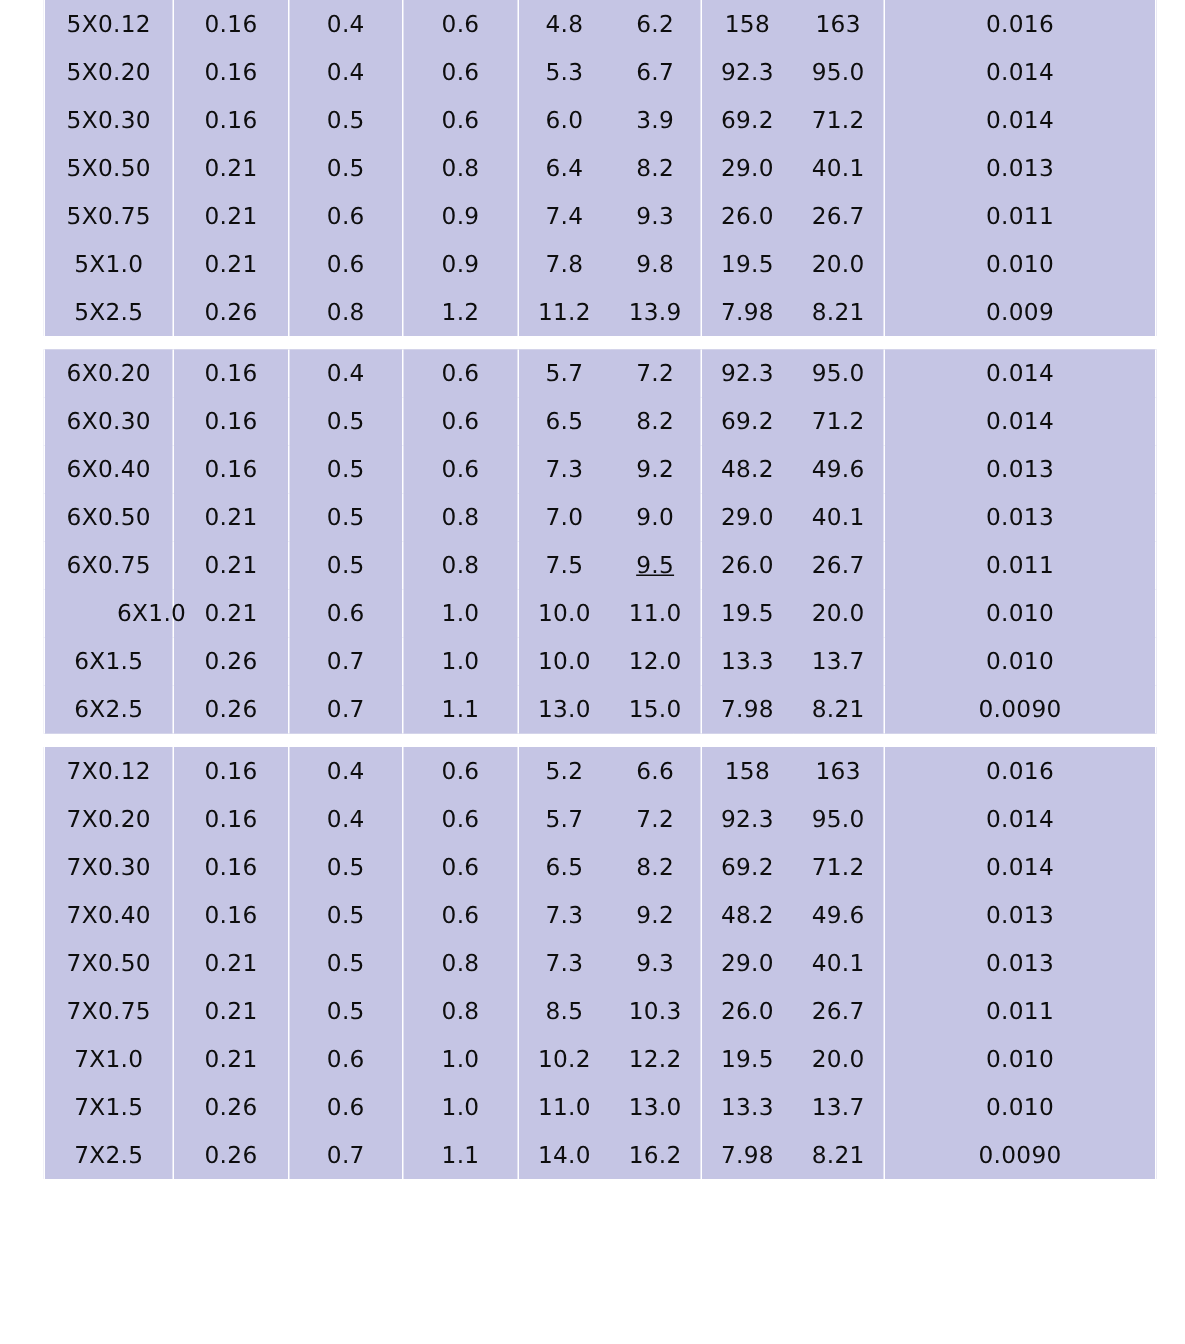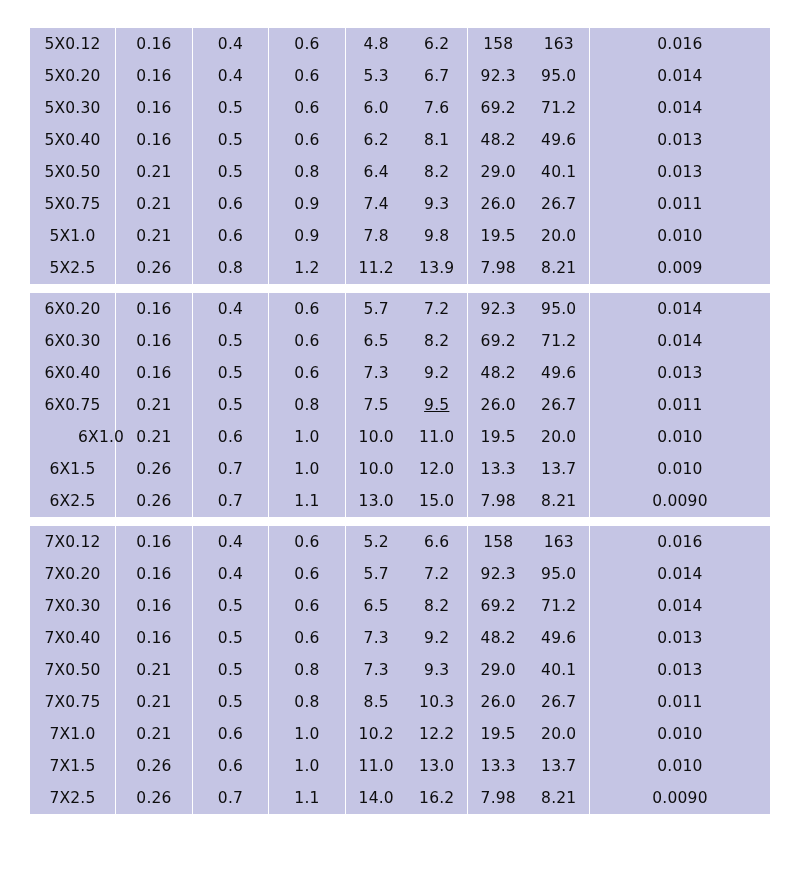--- a/index.html
+++ b/index.html
@@ -11,21 +11,20 @@
     width: 790px;
     height: 896px;
     font-family: "DejaVu Sans", "Liberation Sans", sans-serif;
     overflow: hidden;
   }
   #table-root {
     position: absolute;
     left: 29px;
     top: 0px;
     width: 741px;
-    margin-top: 28px;
   }
   .block {
     width: 100%;
     border-collapse: collapse;
     table-layout: fixed;
     background: #c5c5e4;
   }
   .block + .block {
     margin-top: 9px;
   }
@@ -93,35 +92,24 @@
           <td style="border-left-width: 1px; border-right-width: 0px;">92.3</td>
           <td style="border-left-width: 0px; border-right-width: 1px;">95.0</td>
           <td style="border-left-width: 1px; border-right-width: 1px;">0.014</td>
         </tr>
         <tr>
           <td style="border-left-width: 1px; border-right-width: 1px;">5X0.30</td>
           <td style="border-left-width: 1px; border-right-width: 1px;">0.16</td>
           <td style="border-left-width: 1px; border-right-width: 1px;">0.5</td>
           <td style="border-left-width: 1px; border-right-width: 1px;">0.6</td>
           <td style="border-left-width: 1px; border-right-width: 0px;">6.0</td>
-          <td style="border-left-width: 0px; border-right-width: 1px;">7.6</td>
+          <td style="border-left-width: 0px; border-right-width: 1px;">3.9</td>
           <td style="border-left-width: 1px; border-right-width: 0px;">69.2</td>
           <td style="border-left-width: 0px; border-right-width: 1px;">71.2</td>
           <td style="border-left-width: 1px; border-right-width: 1px;">0.014</td>
-        </tr>
-        <tr>
-          <td style="border-left-width: 1px; border-right-width: 1px;">5X0.40</td>
-          <td style="border-left-width: 1px; border-right-width: 1px;">0.16</td>
-          <td style="border-left-width: 1px; border-right-width: 1px;">0.5</td>
-          <td style="border-left-width: 1px; border-right-width: 1px;">0.6</td>
-          <td style="border-left-width: 1px; border-right-width: 0px;">6.2</td>
-          <td style="border-left-width: 0px; border-right-width: 1px;">8.1</td>
-          <td style="border-left-width: 1px; border-right-width: 0px;">48.2</td>
-          <td style="border-left-width: 0px; border-right-width: 1px;">49.6</td>
-          <td style="border-left-width: 1px; border-right-width: 1px;">0.013</td>
         </tr>
         <tr>
           <td style="border-left-width: 1px; border-right-width: 1px;">5X0.50</td>
           <td style="border-left-width: 1px; border-right-width: 1px;">0.21</td>
           <td style="border-left-width: 1px; border-right-width: 1px;">0.5</td>
           <td style="border-left-width: 1px; border-right-width: 1px;">0.8</td>
           <td style="border-left-width: 1px; border-right-width: 0px;">6.4</td>
           <td style="border-left-width: 0px; border-right-width: 1px;">8.2</td>
           <td style="border-left-width: 1px; border-right-width: 0px;">29.0</td>
           <td style="border-left-width: 0px; border-right-width: 1px;">40.1</td>
@@ -202,20 +190,31 @@
           <td style="border-left-width: 1px; border-right-width: 1px;">0.16</td>
           <td style="border-left-width: 1px; border-right-width: 1px;">0.5</td>
           <td style="border-left-width: 1px; border-right-width: 1px;">0.6</td>
           <td style="border-left-width: 1px; border-right-width: 0px;">7.3</td>
           <td style="border-left-width: 0px; border-right-width: 1px;">9.2</td>
           <td style="border-left-width: 1px; border-right-width: 0px;">48.2</td>
           <td style="border-left-width: 0px; border-right-width: 1px;">49.6</td>
           <td style="border-left-width: 1px; border-right-width: 1px;">0.013</td>
         </tr>
         <tr>
+          <td style="border-left-width: 1px; border-right-width: 1px;">6X0.50</td>
+          <td style="border-left-width: 1px; border-right-width: 1px;">0.21</td>
+          <td style="border-left-width: 1px; border-right-width: 1px;">0.5</td>
+          <td style="border-left-width: 1px; border-right-width: 1px;">0.8</td>
+          <td style="border-left-width: 1px; border-right-width: 0px;">7.0</td>
+          <td style="border-left-width: 0px; border-right-width: 1px;">9.0</td>
+          <td style="border-left-width: 1px; border-right-width: 0px;">29.0</td>
+          <td style="border-left-width: 0px; border-right-width: 1px;">40.1</td>
+          <td style="border-left-width: 1px; border-right-width: 1px;">0.013</td>
+        </tr>
+        <tr>
           <td style="border-left-width: 1px; border-right-width: 1px;">6X0.75</td>
           <td style="border-left-width: 1px; border-right-width: 1px;">0.21</td>
           <td style="border-left-width: 1px; border-right-width: 1px;">0.5</td>
           <td style="border-left-width: 1px; border-right-width: 1px;">0.8</td>
           <td style="border-left-width: 1px; border-right-width: 0px;">7.5</td>
           <td style="border-left-width: 0px; border-right-width: 1px; text-decoration: underline;">9.5</td>
           <td style="border-left-width: 1px; border-right-width: 0px;">26.0</td>
           <td style="border-left-width: 0px; border-right-width: 1px;">26.7</td>
           <td style="border-left-width: 1px; border-right-width: 1px;">0.011</td>
         </tr>

